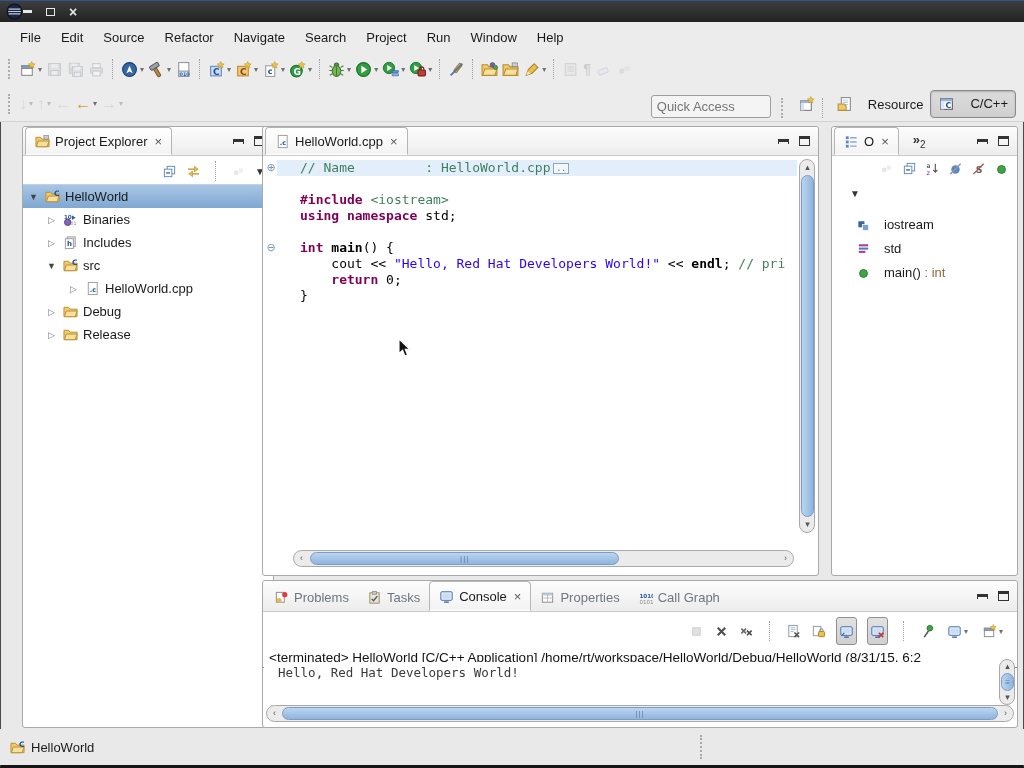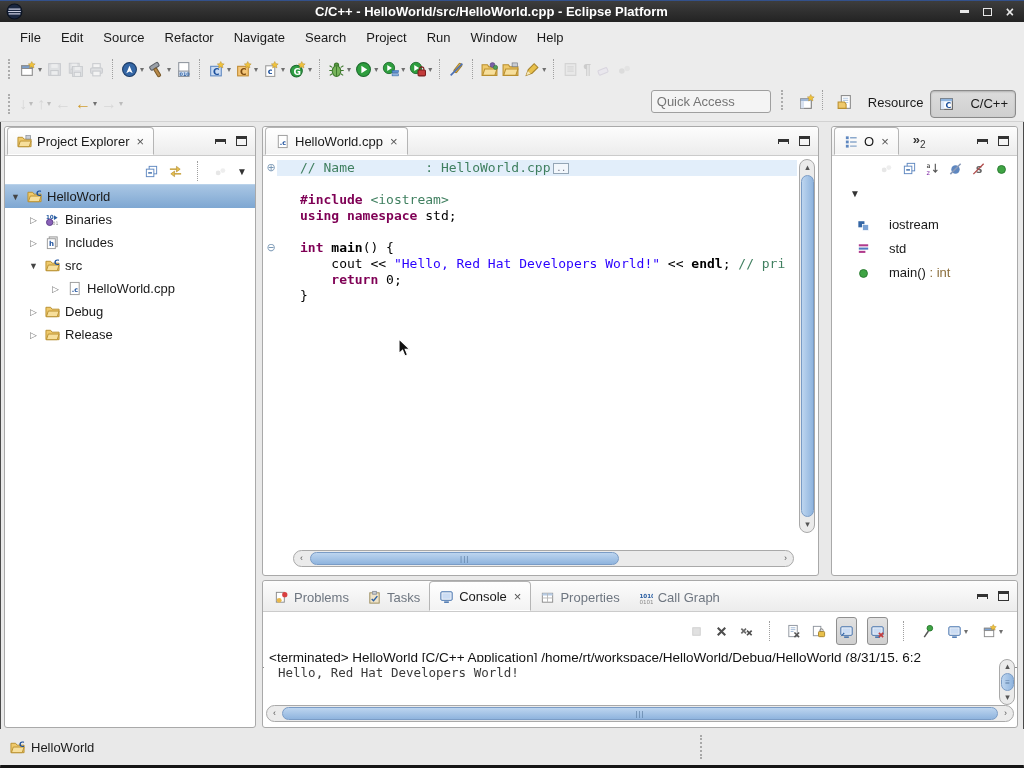--- a/index.html
+++ b/index.html
@@ -31,21 +31,21 @@
   .tbtn.disabled{opacity:.38;}
   .dd{font-size:8px;color:#6f6f6f;margin-left:2px;}
   .ic{width:17px;height:17px;display:block;}
   .ic14{width:15px;height:15px;display:block;}
   .arrowglyph{font-size:16px;font-weight:bold;line-height:16px;}
   .gold{color:#d09c2e;} .gray{color:#b5b5b5;}
   #quickaccess{width:108px;height:21px;border:1px solid #9f9f9f;border-radius:3px;background:#f4f4f4;
                color:#9a9a9a;font-size:13px;padding:0 5px;font-family:"Liberation Sans",sans-serif;}
   .persp-btn{display:inline-flex;align-items:center;gap:15px;height:26px;padding:0 7px;border-radius:4px;}
   .persp-btn.pressed{background:linear-gradient(#dcdcdc,#cfcfcf);border:1px solid #8a8a8a;box-shadow:inset 0 1px 2px rgba(0,0,0,.2);}
-  .rightgroup{margin-left:auto;display:flex;align-items:flex-start;margin-right:8px;}
+  .rightgroup{margin-left:auto;display:flex;align-items:flex-end;margin-right:8px;}
   
   .panel{position:absolute;background:#fff;border:1px solid #a9a9a9;border-radius:3px;box-sizing:border-box;}
   .tabstrip{height:29px;background:linear-gradient(#fdfdfd,#ececec);border-bottom:1px solid #cbcbcb;
             border-radius:3px 3px 0 0;display:flex;align-items:flex-end;padding-left:2px;box-sizing:border-box;}
   .tab{height:28px;display:flex;align-items:center;gap:5px;padding:0 9px;color:#6e7680;box-sizing:border-box;}
   .tab.active{background:linear-gradient(#ffffff,#f3f3f3);border:1px solid #b5b5b5;border-bottom:1px solid #fff;
               border-radius:4px 4px 0 0;color:#1a1a1a;}
   .closex{color:#555;font-size:13px;line-height:13px;margin-left:2px;}
   .minmax{margin-left:auto;display:flex;gap:10px;align-items:center;padding-right:8px;align-self:center;}
   .mm-min{display:inline-block;width:11px;height:4px;border:1px solid #333;border-top-width:3px;box-sizing:border-box;background:transparent;}
@@ -71,21 +71,21 @@
   .hscroll{position:absolute;height:17px;background:#ebebeb;border:1px solid #a9a9a9;border-radius:9px;box-sizing:border-box;}
   .vscroll{position:absolute;width:16px;background:#ebebeb;border:1px solid #a9a9a9;border-radius:9px;box-sizing:border-box;}
   .sb-arrow{position:absolute;color:#555;font-size:9px;text-align:center;line-height:15px;width:15px;height:15px;}
   .sb-thumbh{position:absolute;top:1px;height:13px;background:linear-gradient(#bdd5ef,#8fb4de);
              border:1px solid #7a9cc6;border-radius:7px;box-sizing:border-box;
              color:#5c7da3;font-size:8px;text-align:center;line-height:12px;letter-spacing:1px;}
   .sb-thumbv{position:absolute;left:1px;width:13px;background:linear-gradient(90deg,#bdd5ef,#8fb4de);
              border:1px solid #7a9cc6;border-radius:7px;box-sizing:border-box;
              color:#5c7da3;font-size:8px;text-align:center;}
   
-  .orow{height:24px;display:flex;align-items:center;gap:18px;padding-left:24px;}
+  .orow{height:24px;display:flex;align-items:center;gap:13px;padding-left:24px;}
   .otype{color:#8a6d3b;}
   .moreviews{color:#333;font-weight:bold;font-size:13px;margin-left:14px;align-self:center;}
   .moreviews sub{font-weight:normal;font-size:10px;}
   
   #console-title{height:19px;line-height:19px;padding-left:6px;white-space:nowrap;overflow:hidden;
                  border-bottom:1px solid #8f8f8f;font-size:13.5px;color:#111;}
   #console-output{position:absolute;left:1px;right:18px;top:81px;height:42px;background:#fff;
                   font-family:"DejaVu Sans Mono",monospace;font-size:12.5px;color:#3a3a3a;padding:3px 0 0 14px;box-sizing:border-box;}
   .togglebtn{background:linear-gradient(#e2e2e2,#d0d0d0);border:1px solid #8f8f8f;border-radius:3px;}
   
@@ -348,21 +348,20 @@
       </symbol>
   </defs>
 </svg>
 
 <div id="frame"></div>
 
 <div id="titlebar">
   <svg class="ic" style="margin-left:6px">
       <use href="#s-elogo"></use>
     </svg>
-  <div class="tl-title">C/C++ - HelloWorld/src/HelloWorld.cpp - Eclipse Platform</div>
   <div class="winctl">
     <span class="wc-min"></span>
     <span class="wc-max"></span>
     <span style="font-size:14px;font-weight:bold;">×</span>
   </div>
 </div>
 
 <div id="menubar">
   <span class="menu-item">File</span>
   <span class="menu-item">Edit</span>
@@ -549,21 +548,21 @@
     </span>
     <span class="persp-btn pressed">
       <svg class="ic">
           <use href="#s-cpersp"></use>
         </svg>
       <span>C/C++</span>
     </span>
   </div>
 </div>
 
-<div class="panel" id="projexp" style="left:4px;top:126px;width:252px;height:602px;">
+<div class="panel" id="projexp" style="left:22px;top:126px;width:252px;height:602px;">
   <div class="tabstrip">
     <div class="tab active">
       <svg class="ic14">
           <use href="#s-openres"></use>
         </svg>
       <span>Project Explorer</span>
       <span class="closex">×</span>
     </div>
     <div class="minmax">
       <span class="mm-min" style="border-top-width:3px;border-bottom:none;height:5px;"></span>

